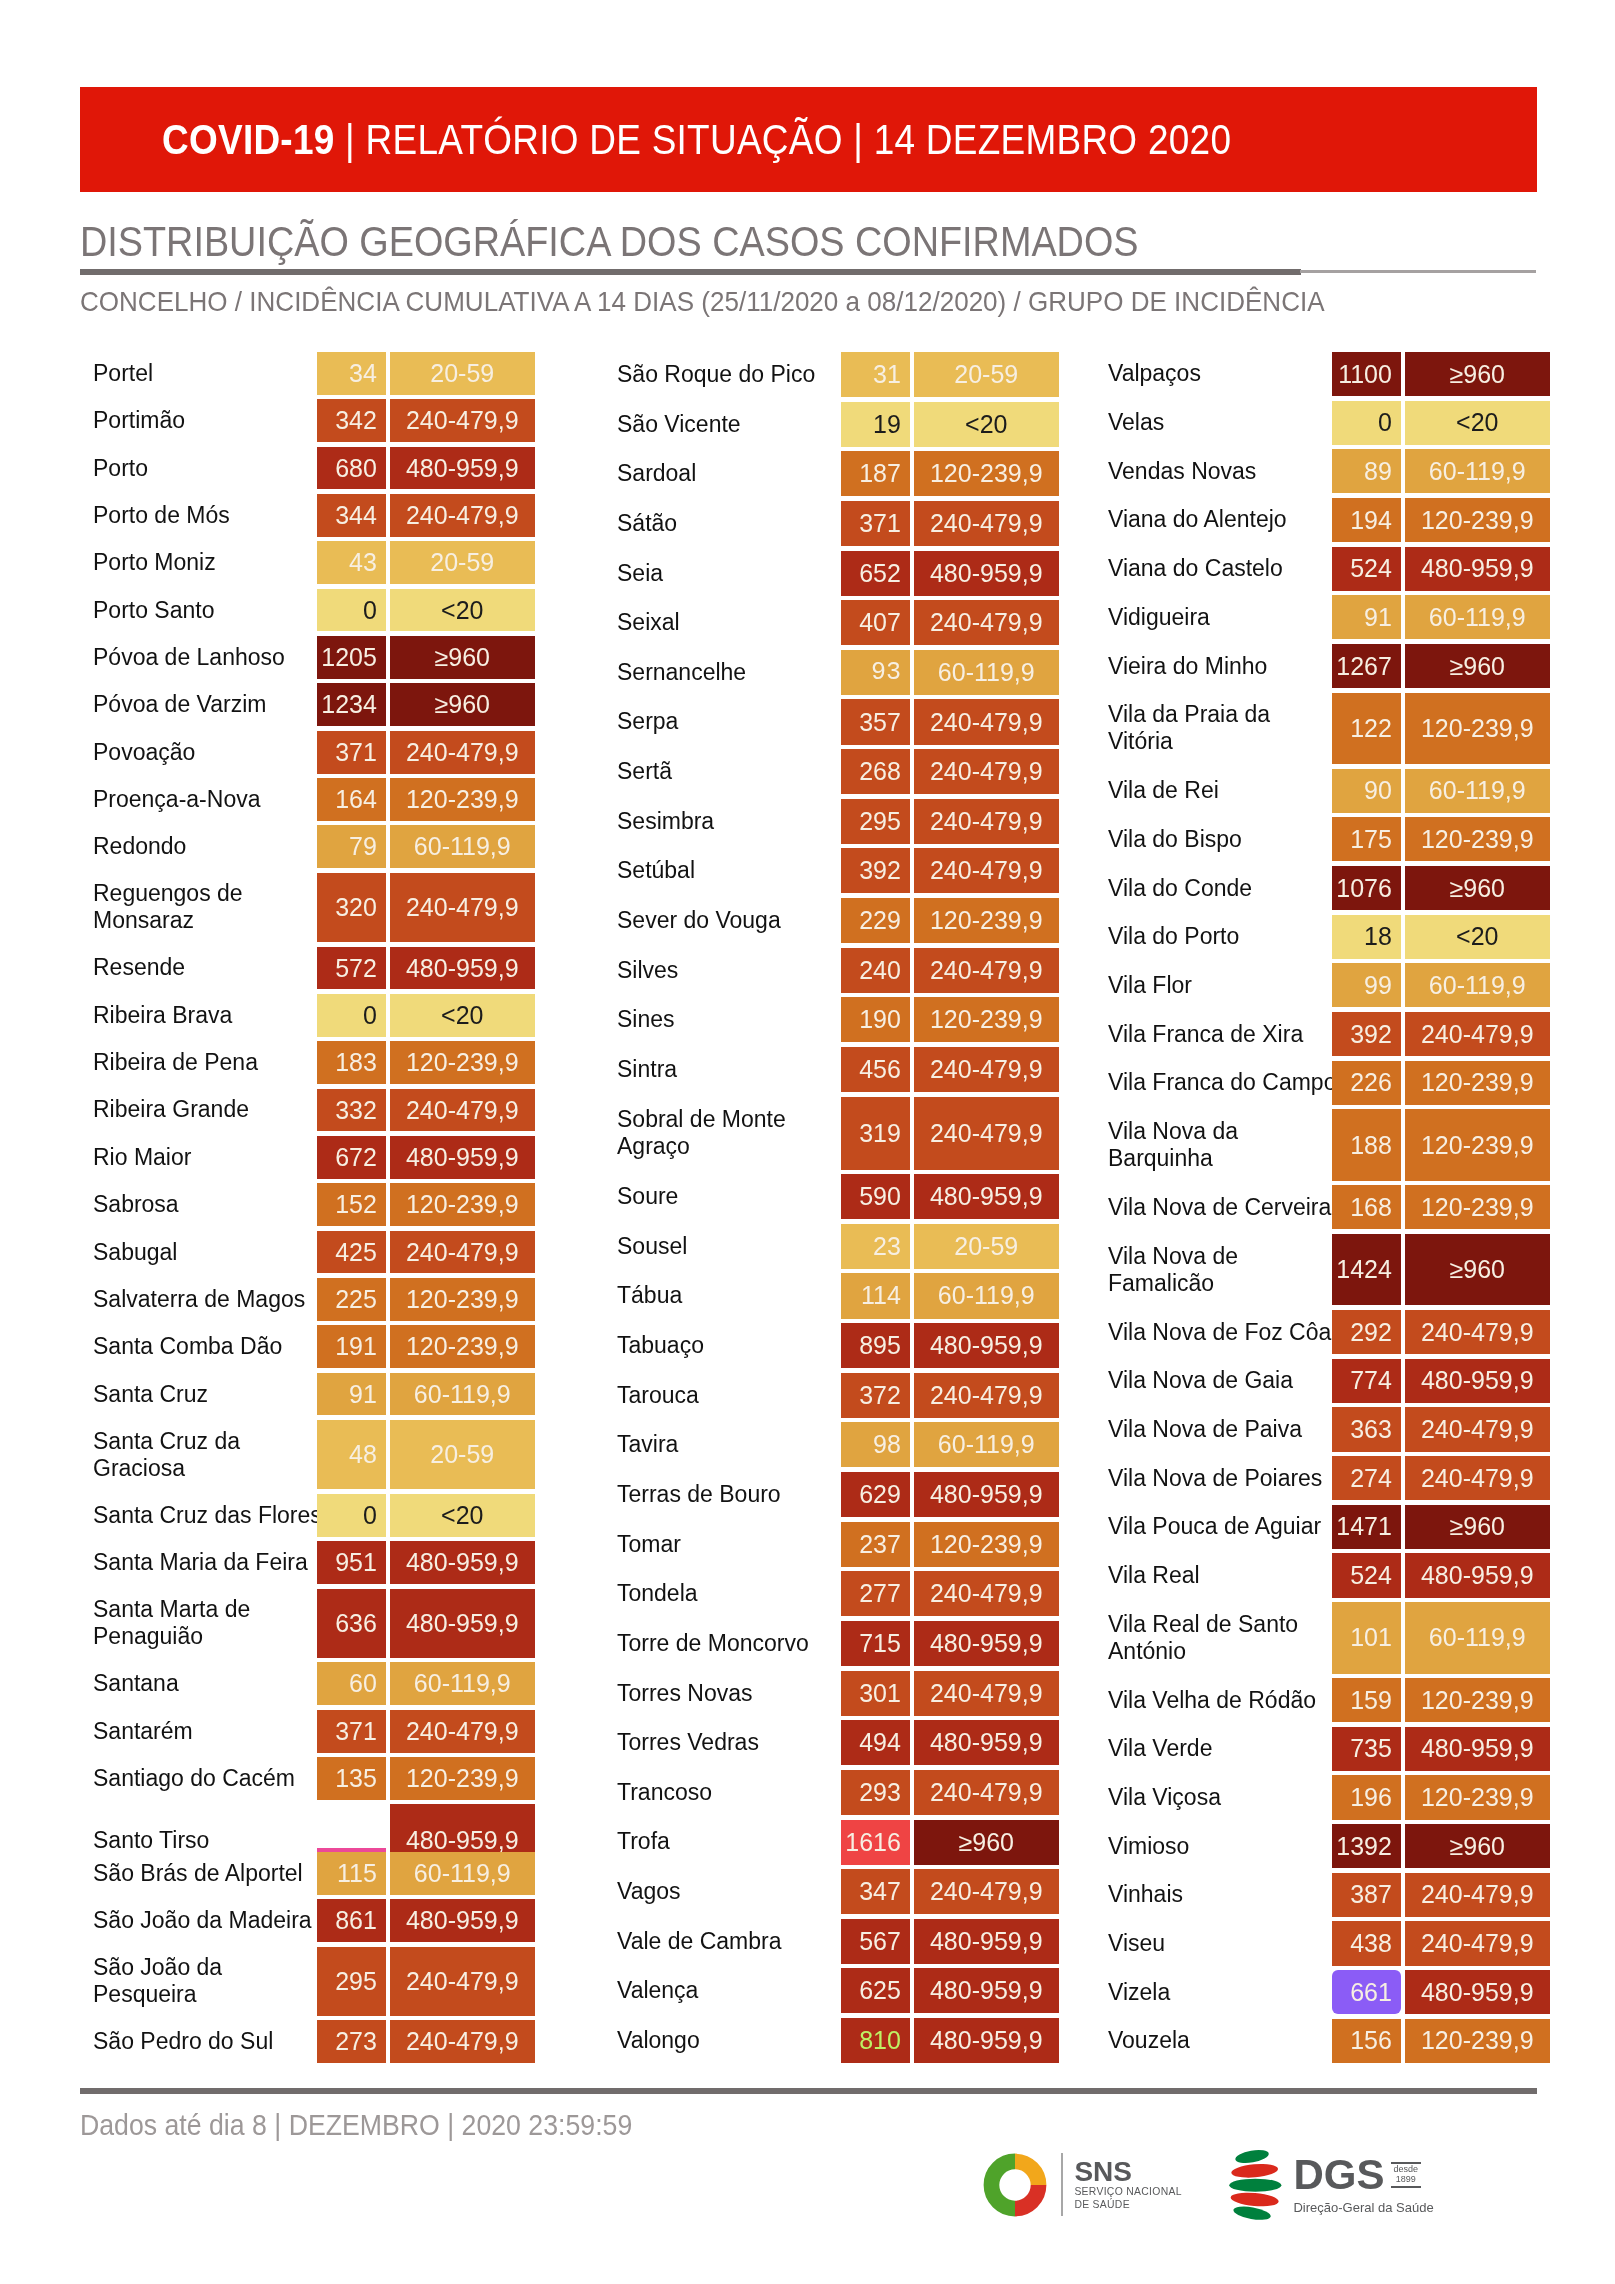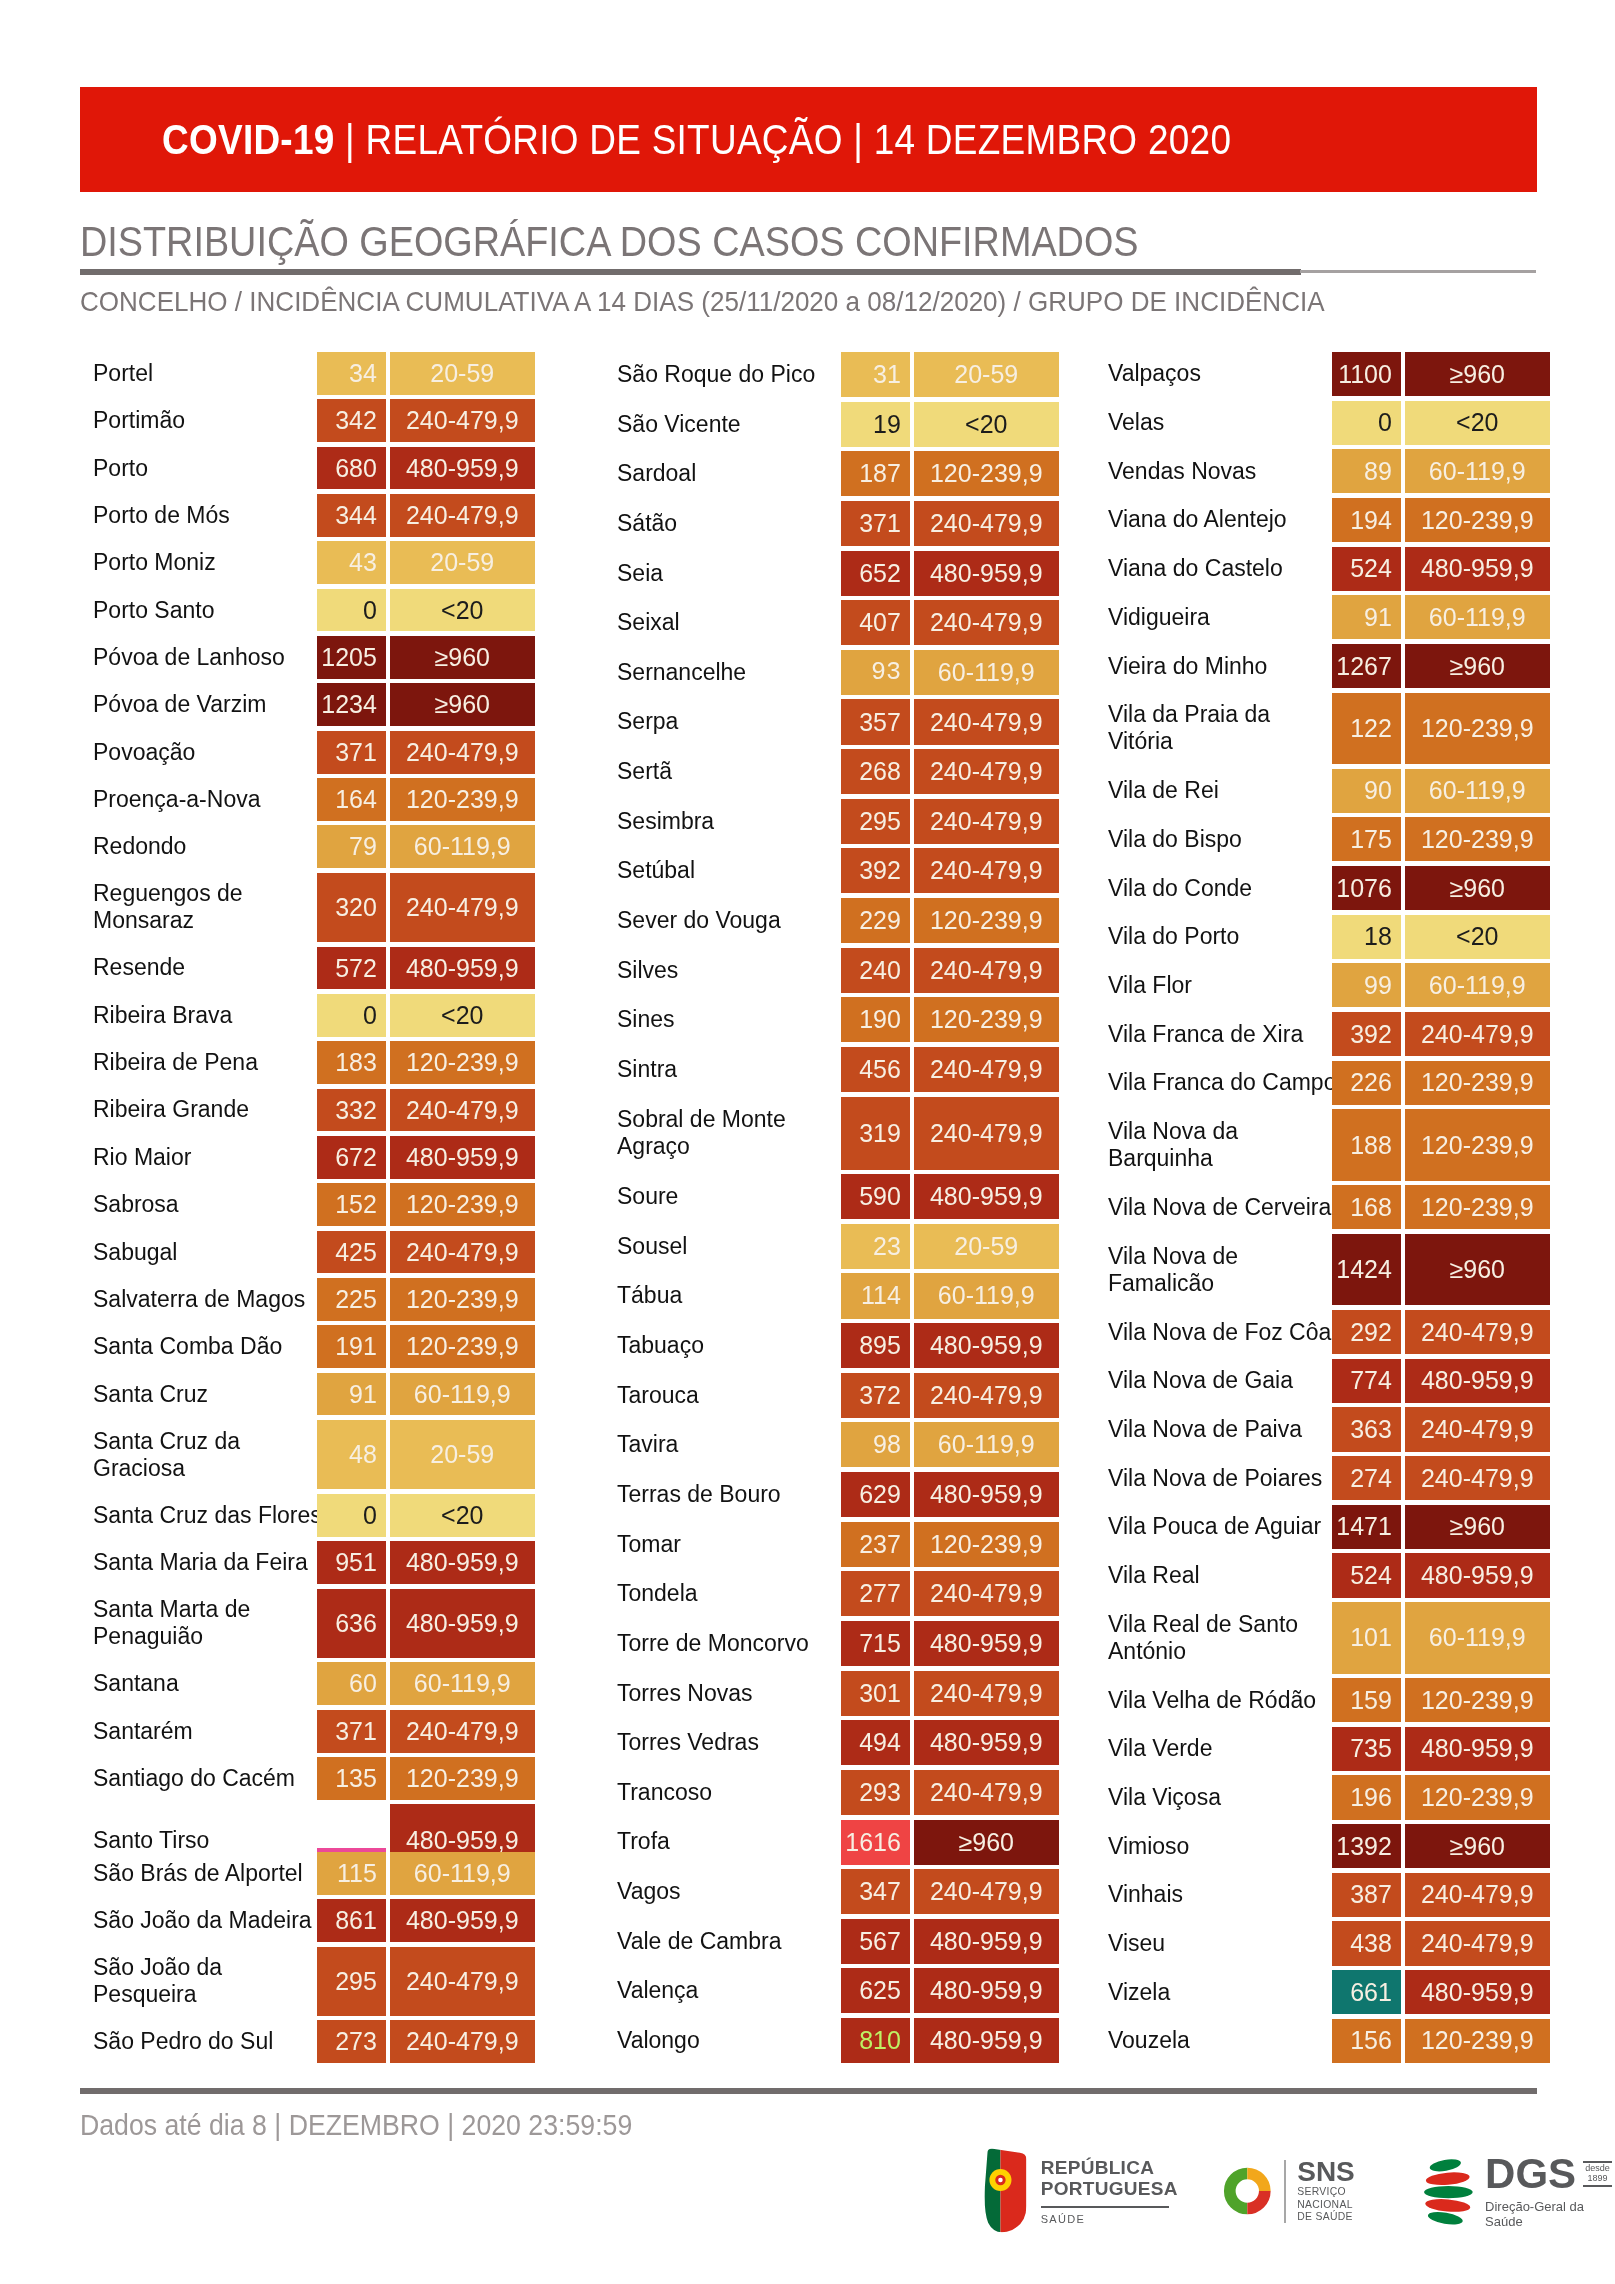--- a/index.html
+++ b/index.html
@@ -659,58 +659,36 @@
   </div>
 
   <div class="row">
     <div class="name">Viseu</div>
     <div class="cell val" style="background: rgb(195, 75, 29); color: rgb(247, 239, 226);">438</div>
     <div class="cell grp" style="background: rgb(195, 75, 29); color: rgb(247, 239, 226);">240-479,9</div>
   </div>
 
   <div class="row">
     <div class="name">Vizela</div>
-    <div class="cell val" style="background: #0f766e; color: rgb(247, 239, 226);">661</div>
+    <div class="cell val" style="background: #8b5cf6; color: rgb(247, 239, 226); border-radius: 6px;">661</div>
     <div class="cell grp" style="background: rgb(173, 43, 23); color: rgb(247, 239, 226);">480-959,9</div>
   </div>
 
   <div class="row">
     <div class="name">Vouzela</div>
     <div class="cell val" style="background: rgb(208, 112, 32); color: rgb(247, 239, 226);">156</div>
     <div class="cell grp" style="background: rgb(208, 112, 32); color: rgb(247, 239, 226);">120-239,9</div>
   </div>
 </div>
 
 <div class="rule-footer"></div>
 <div class="footer-note">Dados até dia 8 | DEZEMBRO | 2020 23:59:59</div>
 
 <div class="logos">
 
-  <div class="logo">
-    <svg width="48" height="90" viewBox="0 0 74 138">
-      <defs>
-          <clipPath id="flagclip">
-        <path d="M10,10 Q10,3 18,4 L60,10 Q70,11 70,20 L70,92 Q70,118 48,129 Q22,140 11,118 Q4,100 6,62 Z"></path>
-      </clipPath>
-        </defs>
-      <g clip-path="url(#flagclip)">
-        <rect x="0" y="0" width="30" height="138" fill="#046A38"></rect>
-        <rect x="30" y="0" width="44" height="138" fill="#DA291C"></rect>
-        <circle cx="30" cy="52" r="17" fill="#FFD100"></circle>
-        <circle cx="30" cy="52" r="8" fill="#DA291C"></circle>
-        <circle cx="30" cy="52" r="3.5" fill="#FFFFFF"></circle>
-      </g>
-    </svg>
-    <div class="rp-text">
-      <div class="l1">REPÚBLICA</div>
-      <div class="l2">PORTUGUESA</div>
-      <div class="rp-rule"></div>
-      <div class="rp-sub">SAÚDE</div>
-    </div>
-  </div>
 
   <div class="logo">
     <svg width="68" height="68" viewBox="0 0 104 104">
       <path d="M52,16 A36,36 0 0 0 52,88" stroke="#4FA32A" stroke-width="24" fill="none"></path>
       <path d="M52,16 A36,36 0 0 1 88,52" stroke="#F2A71B" stroke-width="24" fill="none"></path>
       <path d="M88,52 A36,36 0 0 1 52,88" stroke="#D93025" stroke-width="24" fill="none"></path>
       <circle cx="52" cy="52" r="20" fill="#FFFFFF"></circle>
     </svg>
     <div class="sns-div"></div>
     <div class="sns-text">

